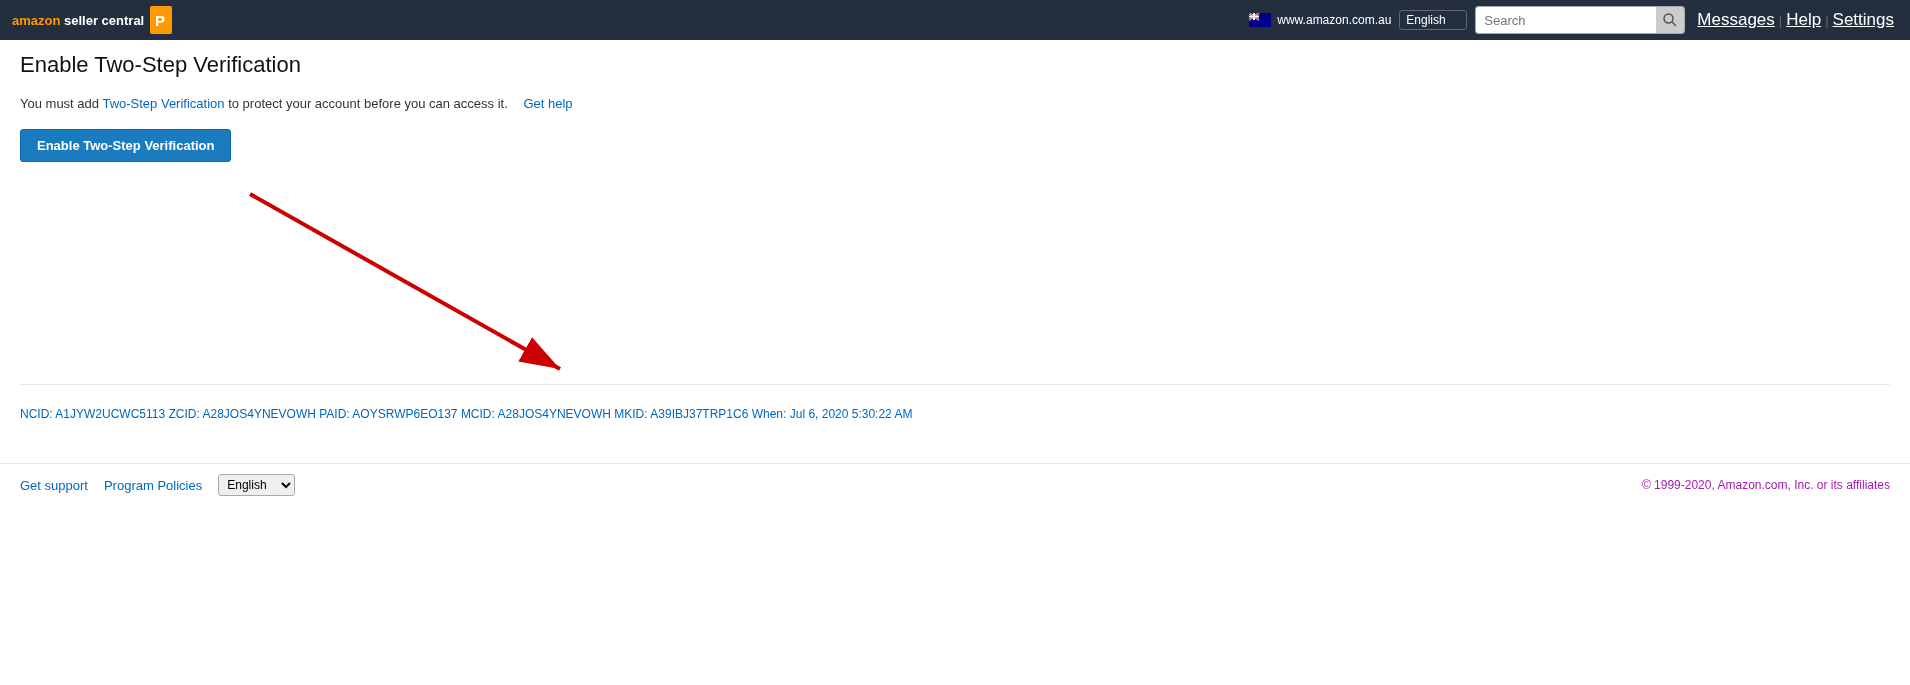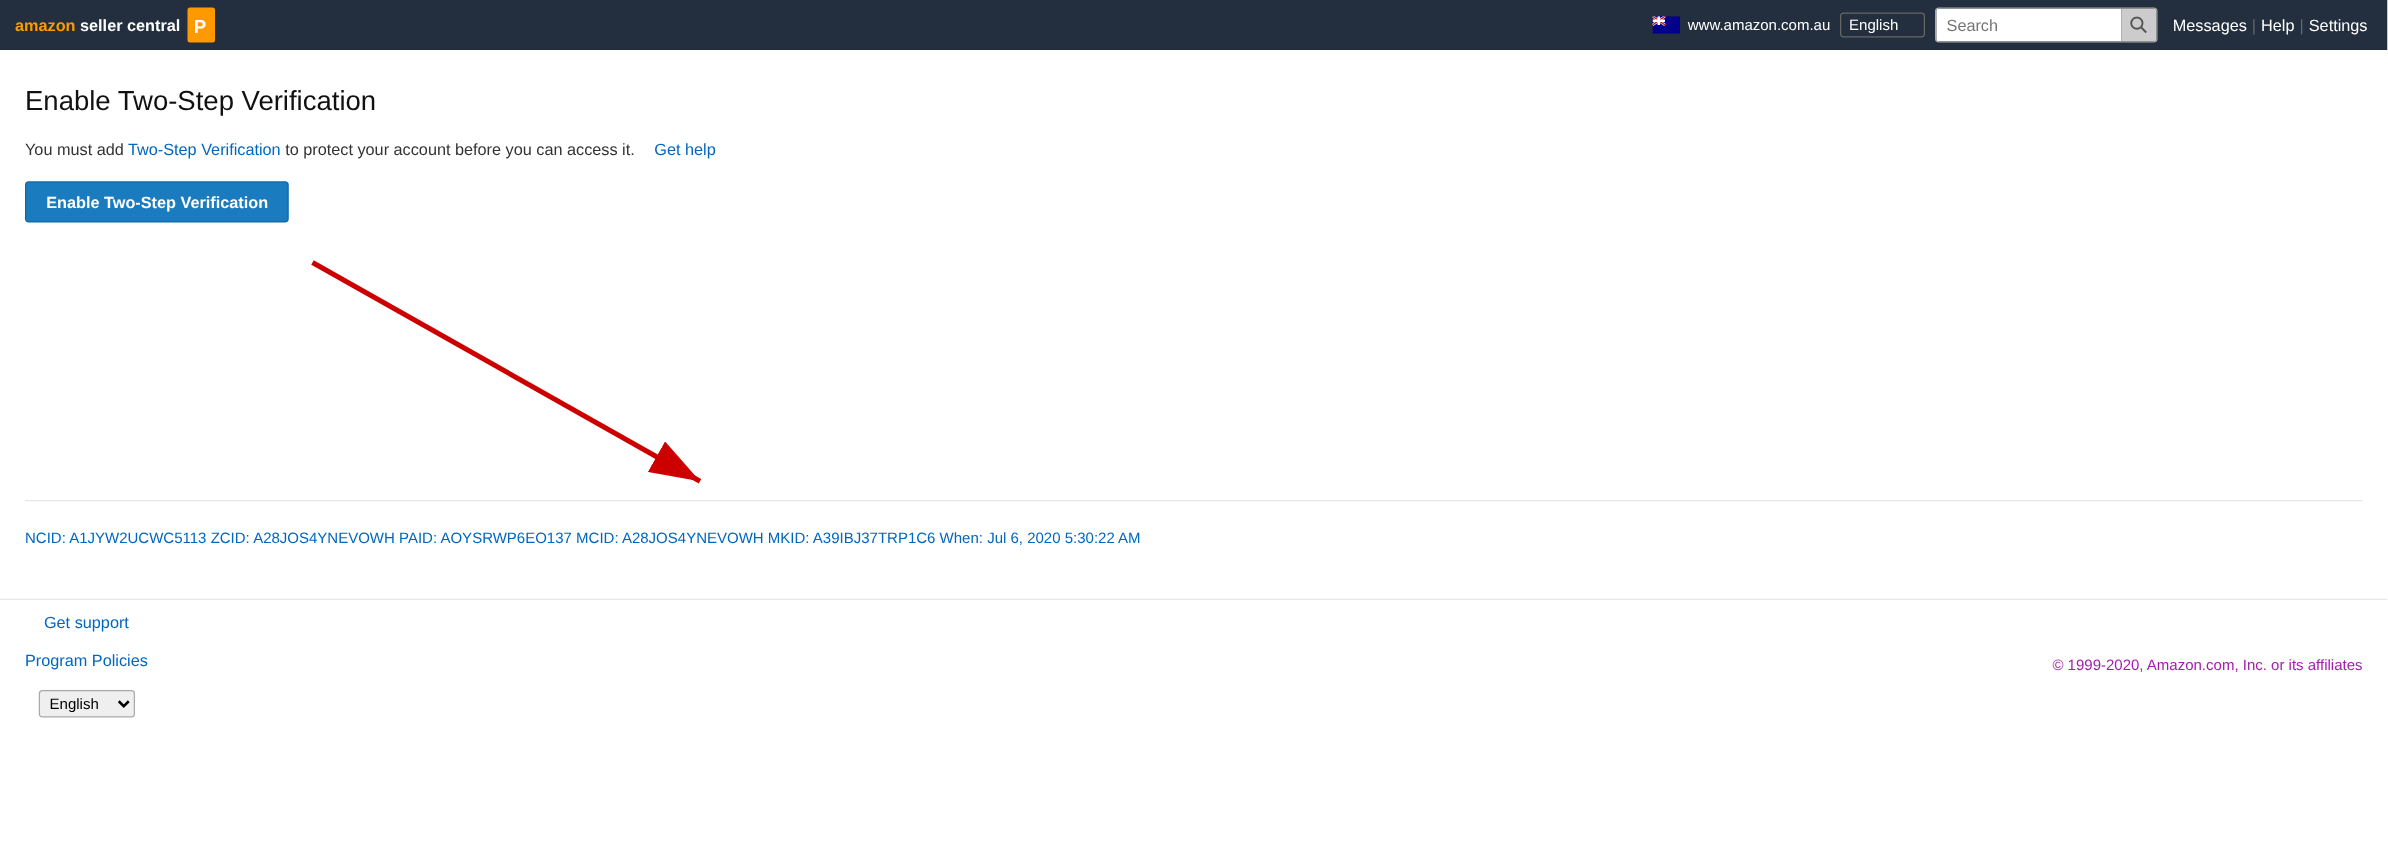--- a/index.html
+++ b/index.html
@@ -89,53 +89,54 @@
       align-items: center;
       border: 1px solid #aaa;
       border-radius: 3px;
       overflow: hidden;
     }
     .search-input {
       border: none;
       outline: none;
       padding: 3px 8px;
       font-size: 13px;
-      width: 148px;
+      width: 180px;
       height: 26px;
     }
     .search-btn {
       background: #ccc;
       border: none;
       width: 28px;
       height: 26px;
       cursor: pointer;
       display: flex;
       align-items: center;
       justify-content: center;
       font-size: 14px;
     }
     .header-links {
       display: flex;
       align-items: center;
       gap: 0;
     }
     .header-link {
       color: #fff;
-      font-size: 13px;
+      font-size: 17px;
       cursor: pointer;
       padding: 0 4px;
+      text-decoration: underline;
     }
     .header-link-divider {
       color: #666;
       font-size: 13px;
     }
 
     
     .main-content {
-      padding: 28px 20px 0 20px;
+      padding: 12px 20px 0 20px;
     }
     .page-title {
       font-size: 22px;
       font-weight: normal;
       color: #111;
       margin-bottom: 18px;
     }
     .info-text {
       font-size: 13px;
       color: #333;
@@ -198,21 +199,20 @@
       align-items: center;
       justify-content: space-between;
       padding: 10px 20px;
       border-top: 1px solid #e7e7e7;
       margin-top: 8px;
     }
     .footer-left {
       display: flex;
       align-items: center;
       gap: 16px;
-      flex-direction: column;
     }
     .footer-link {
       color: #0066c0;
       font-size: 13px;
       cursor: pointer;
       text-decoration: none;
     }
     .footer-select {
       border: 1px solid #aaa;
       border-radius: 3px;

